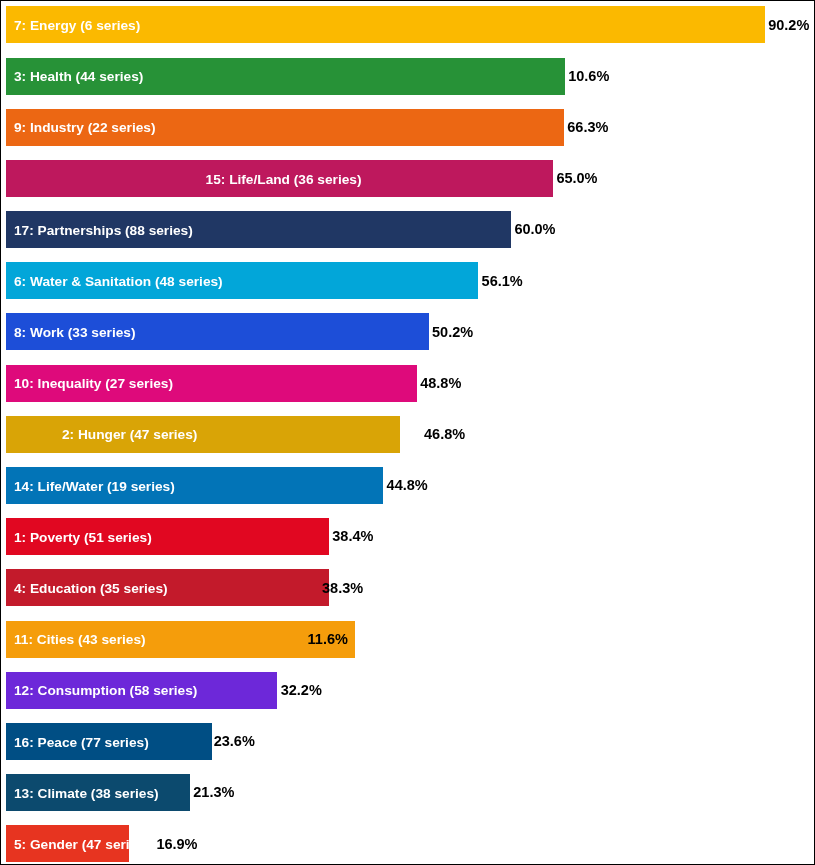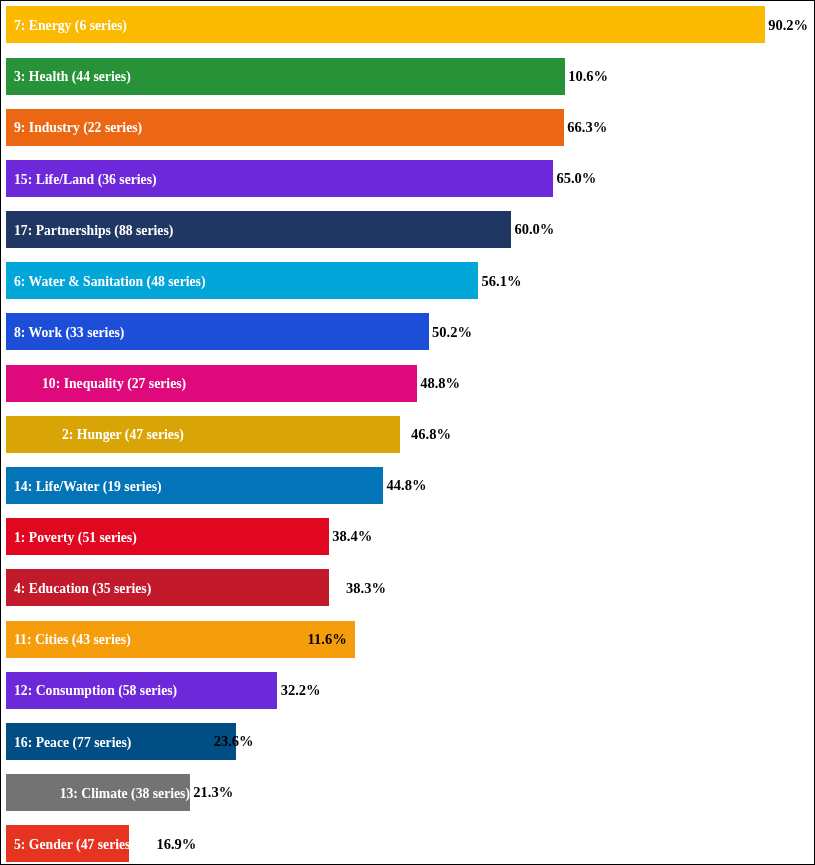--- a/index.html
+++ b/index.html
@@ -11,21 +11,21 @@
   }
   #chart-frame{
     position:absolute;left:0;top:0;
     width:813px;height:863px;
     border:1px solid #000000;
     background:#ffffff;
     box-sizing:content-box;
     overflow:hidden;
   }
   #plot-area{
-    position:absolute;left:0;top:0;width:813px;height:863px;font-family:Liberation Serif, serif;
+    position:absolute;left:0;top:0;width:813px;height:863px;
   }
   .bar-row{
     position:absolute;left:5px;height:37px;
   }
   .bar{
     position:absolute;left:0;top:0;height:37px;
     box-sizing:border-box;
     display:flex;align-items:center;
   }
   .bar-label{
@@ -60,21 +60,21 @@
       </div>
       <div class="value-label" style="left: 562.2px; height: 37px;">10.6%</div>
     </div>
     <div class="bar-row" style="top: 107.695px; left: 5px; height: 37px;">
       <div class="bar" style="width: 558px; height: 37px; background: rgb(236, 103, 19);">
         <span class="bar-label">9: Industry (22 series)</span>
       </div>
       <div class="value-label" style="left: 561.3px; height: 37px;">66.3%</div>
     </div>
     <div class="bar-row" style="top: 158.887px; left: 5px; height: 37px;">
-      <div class="bar" style="width: 547.1px; height: 37px; background: #6d28d9;">
+      <div class="bar" style="width: 547.1px; height: 37px; background: #be185d; justify-content: center;">
         <span class="bar-label">15: Life/Land (36 series)</span>
       </div>
       <div class="value-label" style="left: 550.4px; height: 37px;">65.0%</div>
     </div>
     <div class="bar-row" style="top: 210.08px; left: 5px; height: 37px;">
       <div class="bar" style="width: 505.1px; height: 37px; background: rgb(32, 55, 100);">
         <span class="bar-label">17: Partnerships (88 series)</span>
       </div>
       <div class="value-label" style="left: 508.4px; height: 37px;">60.0%</div>
     </div>
@@ -84,69 +84,69 @@
       </div>
       <div class="value-label" style="left: 475.6px; height: 37px;">56.1%</div>
     </div>
     <div class="bar-row" style="top: 312.465px; left: 5px; height: 37px;">
       <div class="bar" style="width: 422.7px; height: 37px; background: #1d4ed8;">
         <span class="bar-label">8: Work (33 series)</span>
       </div>
       <div class="value-label" style="left: 426px; height: 37px;">50.2%</div>
     </div>
     <div class="bar-row" style="top: 363.658px; left: 5px; height: 37px;">
-      <div class="bar" style="width: 410.9px; height: 37px; background: rgb(222, 10, 123); padding-left: 28px;">
+      <div class="bar" style="width: 410.9px; height: 37px; background: rgb(222, 10, 123);">
         <span class="bar-label">10: Inequality (27 series)</span>
       </div>
       <div class="value-label" style="left: 414.2px; height: 37px;">48.8%</div>
     </div>
     <div class="bar-row" style="top: 414.85px; left: 5px; height: 37px;">
       <div class="bar" style="width: 394.1px; height: 37px; background: rgb(217, 164, 6); padding-left: 48px;">
         <span class="bar-label">2: Hunger (47 series)</span>
       </div>
-      <div class="value-label" style="left: 405px; height: 37px;">46.8%</div>
+      <div class="value-label" style="left: 418px; height: 37px;">46.8%</div>
     </div>
     <div class="bar-row" style="top: 466.043px; left: 5px; height: 37px;">
       <div class="bar" style="width: 377.3px; height: 37px; background: rgb(2, 116, 183);">
         <span class="bar-label">14: Life/Water (19 series)</span>
       </div>
       <div class="value-label" style="left: 380.6px; height: 37px;">44.8%</div>
     </div>
     <div class="bar-row" style="top: 517.235px; left: 5px; height: 37px;">
       <div class="bar" style="width: 323px; height: 37px; background: rgb(225, 7, 33);">
         <span class="bar-label">1: Poverty (51 series)</span>
       </div>
       <div class="value-label" style="left: 326.3px; height: 37px;">38.4%</div>
     </div>
     <div class="bar-row" style="top: 568.428px; left: 5px; height: 37px;">
       <div class="bar" style="width: 322.6px; height: 37px; background: rgb(195, 26, 43);">
         <span class="bar-label">4: Education (35 series)</span>
       </div>
-      <div class="value-label" style="left: 340px; height: 37px;">38.3%</div>
+      <div class="value-label" style="left: 316px; height: 37px;">38.3%</div>
     </div>
     <div class="bar-row" style="top: 619.62px; left: 5px; height: 37px;">
       <div class="bar" style="width: 349px; height: 37px; background: rgb(245, 157, 11);">
         <span class="bar-label">11: Cities (43 series)</span>
       </div>
       <div class="value-label" style="left: 301.6px; height: 37px;">11.6%</div>
     </div>
     <div class="bar-row" style="top: 670.812px; left: 5px; height: 37px;">
       <div class="bar" style="width: 271.4px; height: 37px; background: #6d28d9;">
         <span class="bar-label">12: Consumption (58 series)</span>
       </div>
       <div class="value-label" style="left: 274.7px; height: 37px;">32.2%</div>
     </div>
     <div class="bar-row" style="top: 722.005px; left: 5px; height: 37px;">
-      <div class="bar" style="width: 230px; height: 37px; background: rgb(0, 78, 132);">
+      <div class="bar" style="width: 206px; height: 37px; background: rgb(0, 78, 132);">
         <span class="bar-label">16: Peace (77 series)</span>
       </div>
       <div class="value-label" style="left: 207.7px; height: 37px;">23.6%</div>
     </div>
     <div class="bar-row" style="top: 773.197px; left: 5px; height: 37px;">
-      <div class="bar" style="width: 184px; height: 37px; background: #737373; justify-content: flex-end;">
+      <div class="bar" style="width: 184px; height: 37px; background: #0c4a6e;">
         <span class="bar-label">13: Climate (38 series)</span>
       </div>
       <div class="value-label" style="left: 187.3px; height: 37px;">21.3%</div>
     </div>
     <div class="bar-row" style="top: 824.39px; left: 5px; height: 37px;">
       <div class="bar" style="width: 123px; height: 37px; background: rgb(231, 52, 32);">
         <span class="bar-label">5: Gender (47 series)</span>
       </div>
       <div class="value-label" style="left: 150.4px; height: 37px;">16.9%</div>
     </div>

